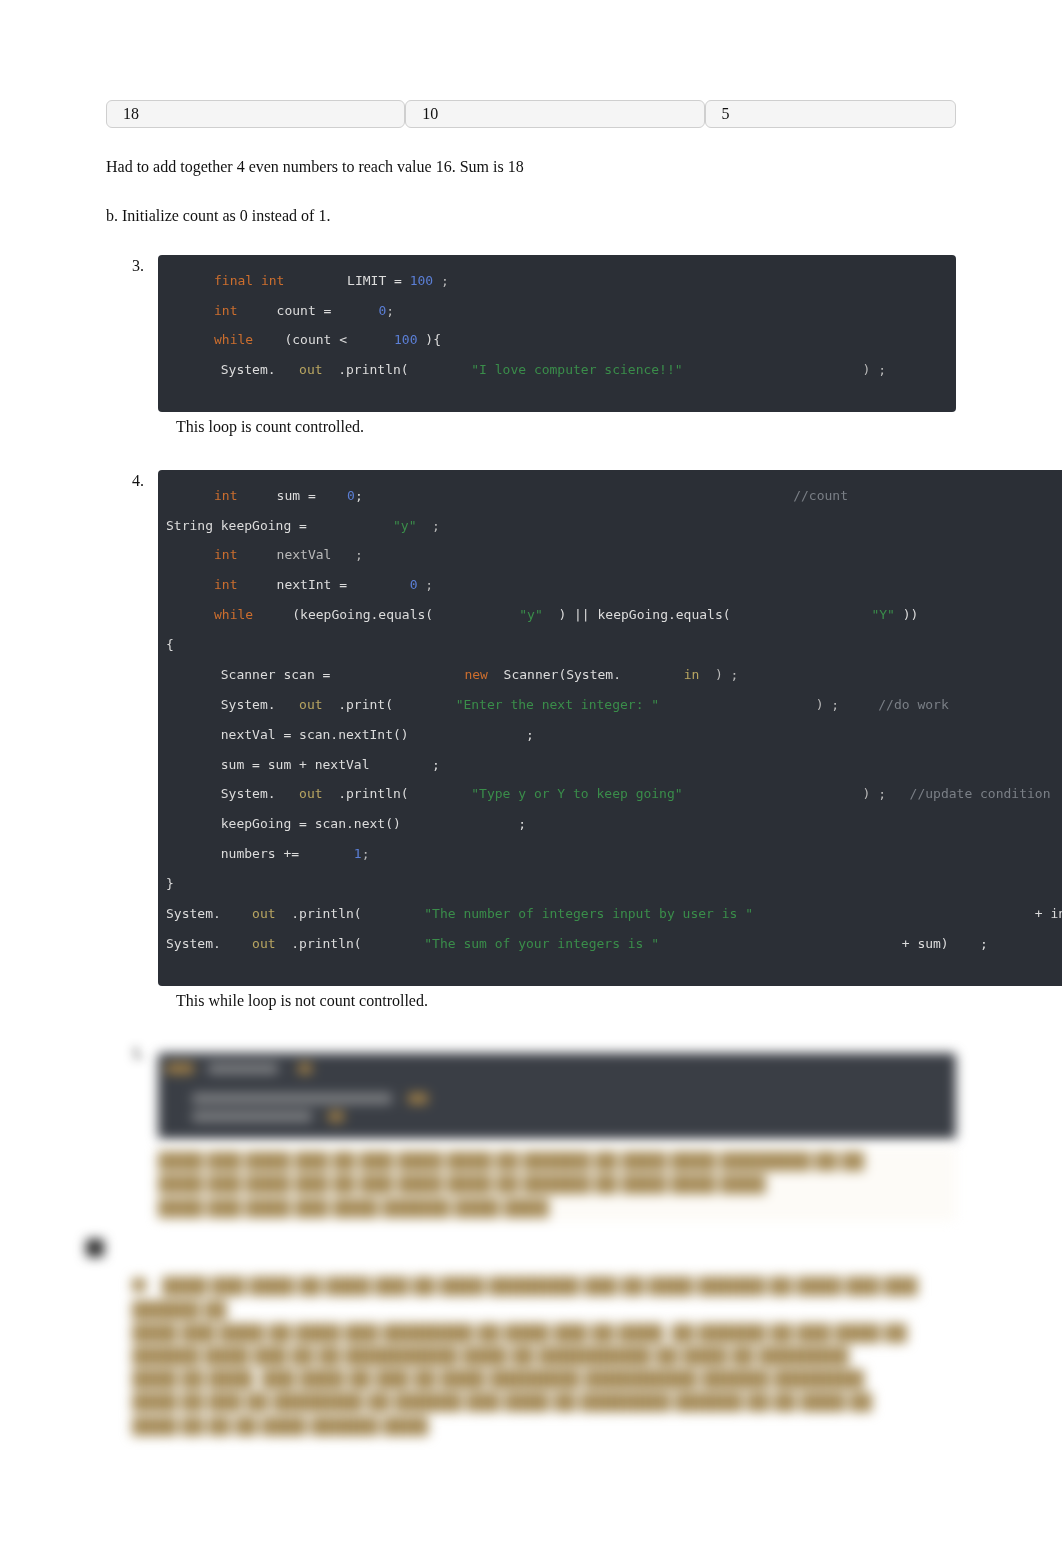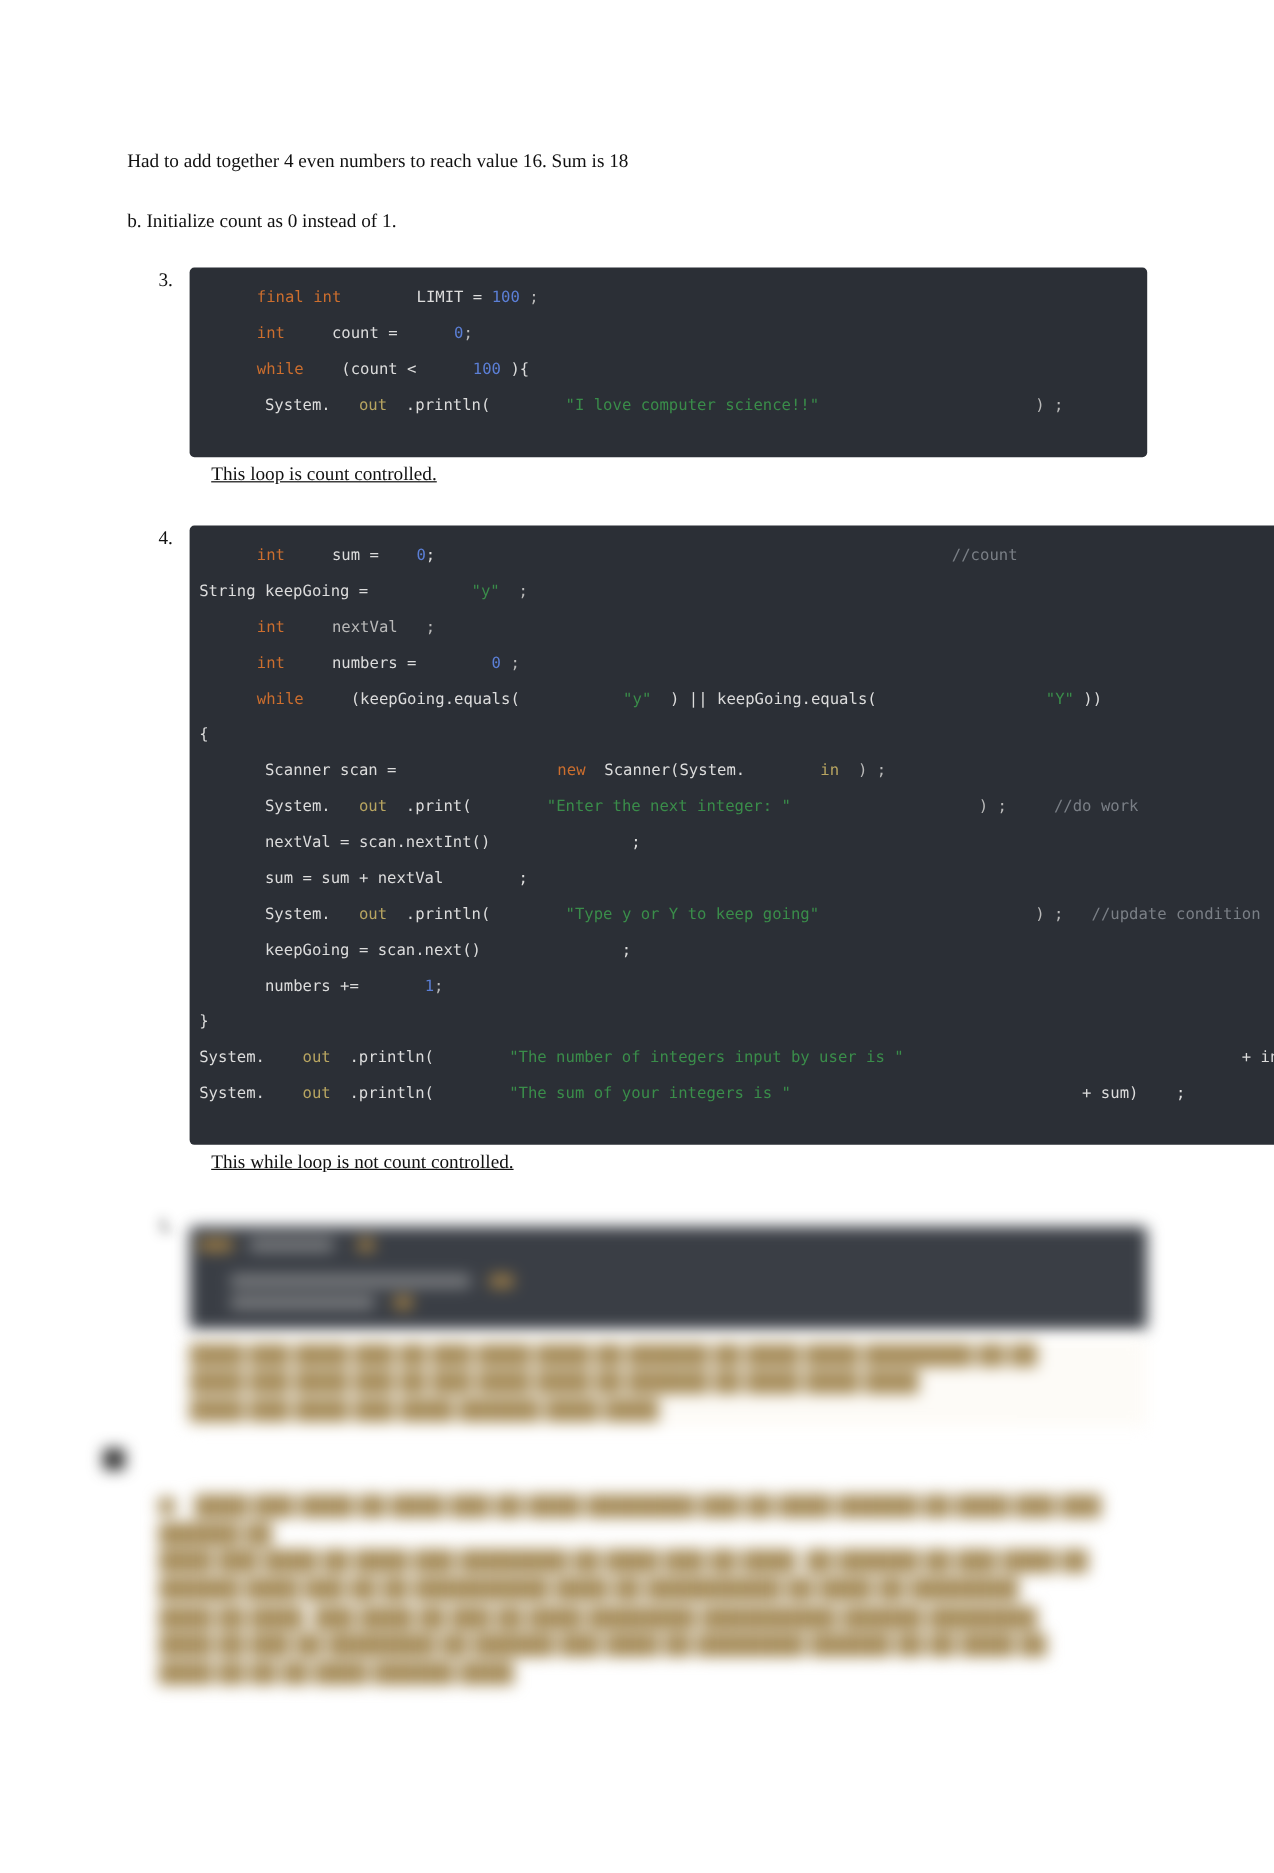--- a/index.html
+++ b/index.html
@@ -71,21 +71,21 @@
   }
   .code-line { display: block; }
   .tok-kw   { color: var(--code-kw); margin-left: 48px; }
   .tok-lit  { color: var(--code-lit); margin-top: 33px; }
   .tok-str  { color: var(--code-str); }
   .tok-out  { color: var(--code-out); }
   .tok-com  { color: var(--code-comment); }
   .tok-def  { color: var(--code-default); }
   .tok-punc { color: var(--code-punc); }
 
-  .caption { margin: 4px 0 28px 18px; font-size: 16px; text-decoration: underline; }
+  .caption { margin: 4px 0 28px 18px; font-size: 16px; }
 
   
   .blurred-code {
     background: var(--blur-bg);
     border-radius: 4px;
     height: 86px;
     filter: blur(6px);
     margin: 10px 0 8px 0;
     position: relative;
   }
@@ -128,20 +128,25 @@
   .sm-num-blur {
     display:inline-block; width:14px; height:14px; background:#a58b58; border-radius:2px;
     margin-right:12px; vertical-align:top; margin-top:4px;
   }
 </style>
 </head>
 <body>
 
 <table class="mini-table">
   <tbody>
+    <tr>
+      <td>18</td>
+      <td>10</td>
+      <td>5</td>
+    </tr>
   </tbody>
 </table>
 
 <div class="para">Had to add together   4 even numbers to reach value 16. Sum is 18</div>
 
 <div class="para">b. Initialize count as 0 instead of 1.</div>
 
 <div class="num-list">
   <div class="num-item">
     <div class="num">3.</div>
@@ -156,21 +161,21 @@
     </div>
   </div>
 
   <div class="num-item">
     <div class="num">4.</div>
     <div class="body">
       <div class="code-block">
 <span class="code-line"><span class="tok-kw">int</span><span class="tok-def">     sum =    </span><span class="tok-lit">0</span><span class="tok-def">;                                                       </span><span class="tok-com">//count</span></span>
 <span class="code-line"><span class="tok-def">String keepGoing =           </span><span class="tok-str">"y"</span><span class="tok-punc">  ;</span></span>
 <span class="code-line"><span class="tok-kw">int</span><span class="tok-punc">     nextVal   ;</span></span>
-<span class="code-line"><span class="tok-kw">int</span><span class="tok-def">     numbers =        </span><span class="tok-lit">0</span><span class="tok-punc"> ;</span></span>
+<span class="code-line"><span class="tok-kw">int</span><span class="tok-def">     nextInt =        </span><span class="tok-lit">0</span><span class="tok-punc"> ;</span></span>
 <span class="code-line"><span class="tok-kw">while</span><span class="tok-def">     (keepGoing.equals(           </span><span class="tok-str">"y"</span><span class="tok-def">  ) || keepGoing.equals(                  </span><span class="tok-str">"Y"</span><span class="tok-def"> ))</span></span>
 <span class="code-line"><span class="tok-def">{</span></span>
 <span class="code-line"><span class="tok-def">       </span><span class="tok-def">Scanner scan =           </span><span class="tok-kw">new</span><span class="tok-def">  Scanner(System.        </span><span class="tok-out">in</span><span class="tok-punc">  ) ;</span></span>
 <span class="code-line"><span class="tok-def">       </span><span class="tok-def">System.   </span><span class="tok-out">out</span><span class="tok-def">  .print(        </span><span class="tok-str">"Enter the next integer: "</span><span class="tok-punc">                    ) ;     </span><span class="tok-com">//do work</span></span>
 <span class="code-line"><span class="tok-def">       </span><span class="tok-def">nextVal = scan.nextInt()               ;</span></span>
 <span class="code-line"><span class="tok-def">       </span><span class="tok-def">sum = sum + nextVal        ;</span></span>
 <span class="code-line"><span class="tok-def">       </span><span class="tok-def">System.   </span><span class="tok-out">out</span><span class="tok-def">  .println(        </span><span class="tok-str">"Type y or Y to keep going"</span><span class="tok-punc">                       ) ;   </span><span class="tok-com">//update condition</span></span>
 <span class="code-line"><span class="tok-def">       </span><span class="tok-def">keepGoing = scan.next()               ;</span></span>
 <span class="code-line"><span class="tok-def">       </span><span class="tok-def">numbers +=       </span><span class="tok-lit">1</span><span class="tok-punc">;</span></span>
 <span class="code-line"><span class="tok-def">}</span></span>

